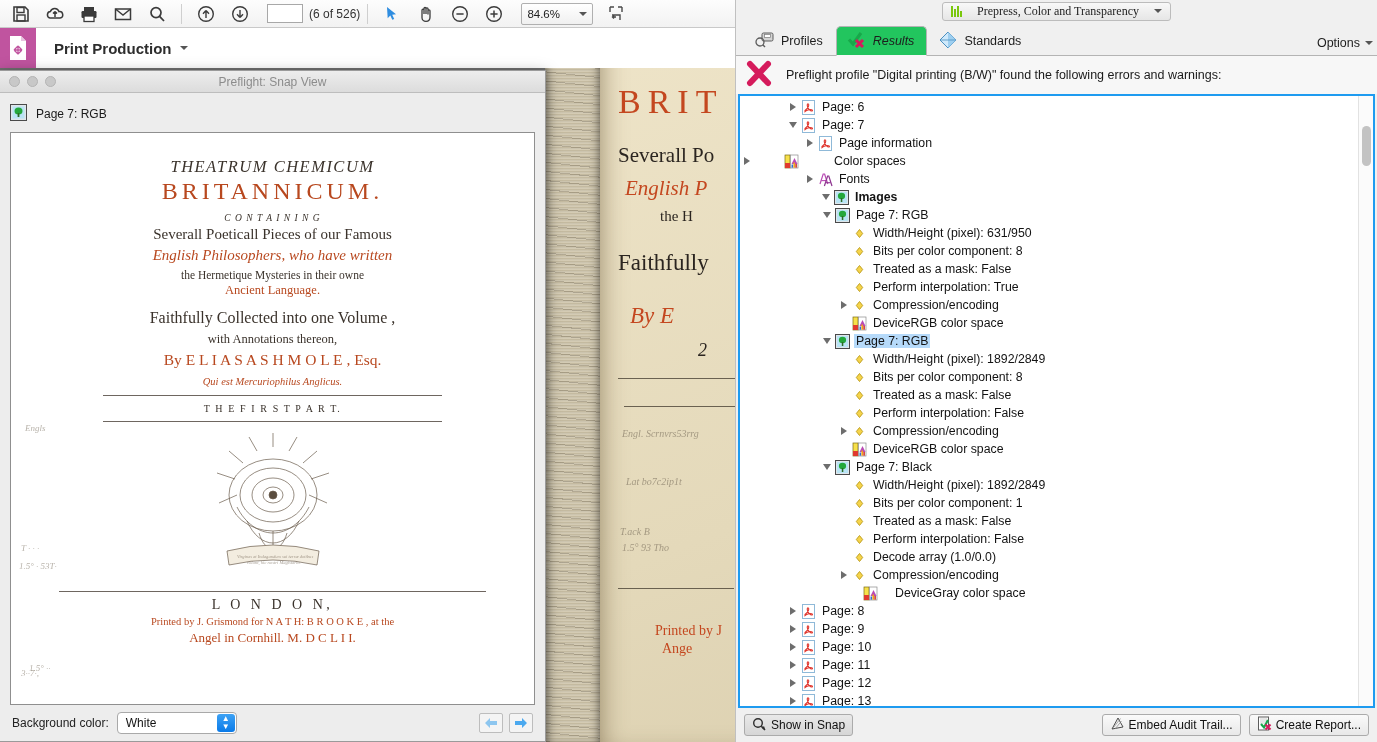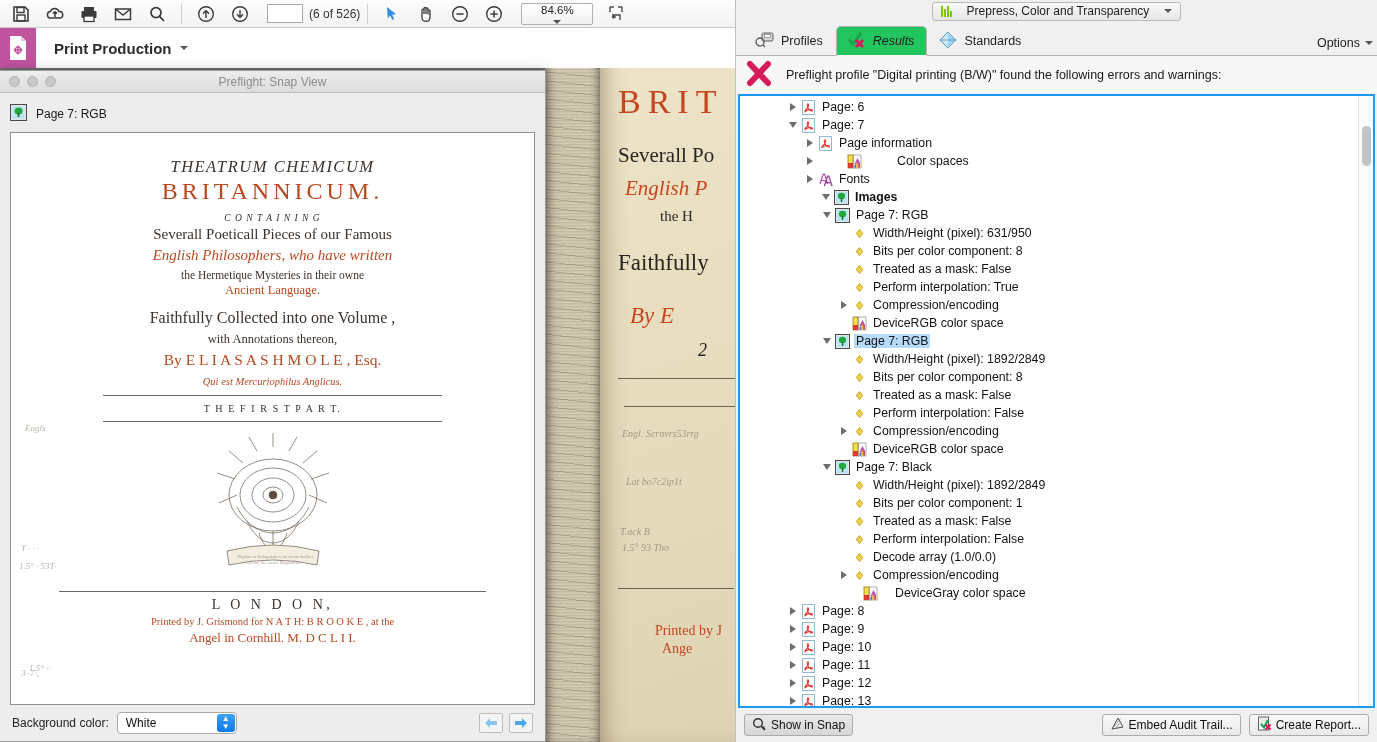--- a/index.html
+++ b/index.html
@@ -41,21 +41,21 @@
     display:flex; align-items:center; padding:0 4px; z-index:20; }
   .tbtn{ width:34px; height:26px; display:flex; align-items:center; justify-content:center;
          cursor:default; }
   .tbtn svg{ display:block; }
   .tsep{ width:1px; height:20px; background:#cfcfcf; margin:0 7px; }
   .pagebox{ width:36px; height:19px; border:1px solid #a8a8a8; background:#fff; margin-right:6px;}
   .pagelbl{ font-size:12px; color:#333; }
   .zoombox{ margin-left:10px; width:72px; height:22px; border:1px solid #b0b0b0;
             background:linear-gradient(#ffffff,#f0f0f0); border-radius:2px;
             display:flex; align-items:center; justify-content:space-between; padding:0 5px;
-            font-size:11.5px; color:#222;flex-direction:column; }
+            font-size:11.5px; color:#222; }
   .caret{ width:0;height:0;border-left:4px solid transparent;border-right:4px solid transparent;
           border-top:4px solid #555; }
 
   
   #ppbar{ position:absolute; left:0; top:28px; width:740px; height:40px;
           background:#ffffff; display:flex; align-items:center; z-index:19;}
   #pp-swatch{ width:36px; height:40px; background:#c0549f; display:flex;
               align-items:center; justify-content:center;}
   #pp-title{ margin-left:18px; font-size:15px; font-weight:bold; color:#2d2d2d;
              display:flex; align-items:center; gap:8px; }
@@ -101,21 +101,21 @@
            font-style:italic; opacity:.6; }
 
   
   #pf{ position:absolute; left:735px; top:0; width:642px; height:742px;
        background:#f0f0f0; z-index:40; display:flex; flex-direction:column;
        border-left:1px solid #c0c0c0; }
   #pf-top{ height:22px; flex:0 0 22px; background:#f0f0f0; display:flex;
            align-items:center; justify-content:center; }
   .pill{ height:19px; background:linear-gradient(#f8f8f8,#e6e6e6); border:1px solid #bcbcbc;
          border-radius:3px; display:flex; align-items:center; gap:15px; padding:0 8px;
-         font-size:12px; color:#1d1d1d; }
+         font-size:12px; color:#1d1d1d;font-family:Liberation Serif, serif; }
   .barsicon{ display:flex; align-items:flex-end; gap:1px; height:11px; }
   .barsicon i{ width:2px; background:#7ac70c; display:block;}
 
   #pf-tabs{ height:34px; flex:0 0 34px; display:flex; align-items:flex-end;
             padding-left:8px; position:relative; }
   #pf-tabs:after{content:"";position:absolute;left:0;right:0;bottom:0;height:1px;background:#b4b4b4;}
   .tab{ height:30px; padding:0 12px 0 10px; display:flex; align-items:center; gap:6px;
         font-size:12.5px; color:#1d1d1d; border:1px solid transparent;
         border-radius:5px 5px 0 0; position:relative; }
   .tab.active{ background:#22c55e; border-color:#b4b4b4; border-bottom-color:#f7f7f7; z-index:2;font-style:italic;}
@@ -482,21 +482,21 @@
             <span class="tri"></span>
           </span>
           <span class="ic">
             <svg width="15" height="15" viewBox="0 0 15 15">
               <rect x="1.5" y="0.5" width="12" height="14" fill="#fff" stroke="#8fb9d8"></rect>
               <path d="M4 10.5c3.5-2.5 4.5-6 3.3-6.6C6 3.3 5.6 6.6 8 9.4c1.4 1.6 3 2 3.4 1.3.4-.7-1.2-1.3-3.4-.9-2 .4-3.5 1.2-4 1.7z" fill="none" stroke="#e03a32" stroke-width="1.1"></path>
             </svg>
           </span>
           <span class="lx">Page information</span>
         </div>
-        <div class="row" style="padding-left: 63px; gap: 29px;">
+        <div class="row" style=" gap: 29px;">
           <span class="tw">
             <span class="tri"></span>
           </span>
           <span class="ic">
             <svg width="15" height="15" viewBox="0 0 15 15">
               <rect x="1" y="1" width="5" height="13" fill="#f7e04a" stroke="#7a6a12" stroke-width=".7"></rect>
               <rect x="1" y="9" width="5" height="5" fill="#e0392f"></rect>
               <rect x="6.5" y="1" width="7.5" height="13" fill="#ffffff" stroke="#8a8a8a" stroke-width=".7"></rect>
               <path d="M7.5 10l3-6 3 6z" fill="#b94ab4"></path>
               <rect x="7.5" y="10.5" width="1.6" height="3.2" fill="#2f6fd0"></rect>

